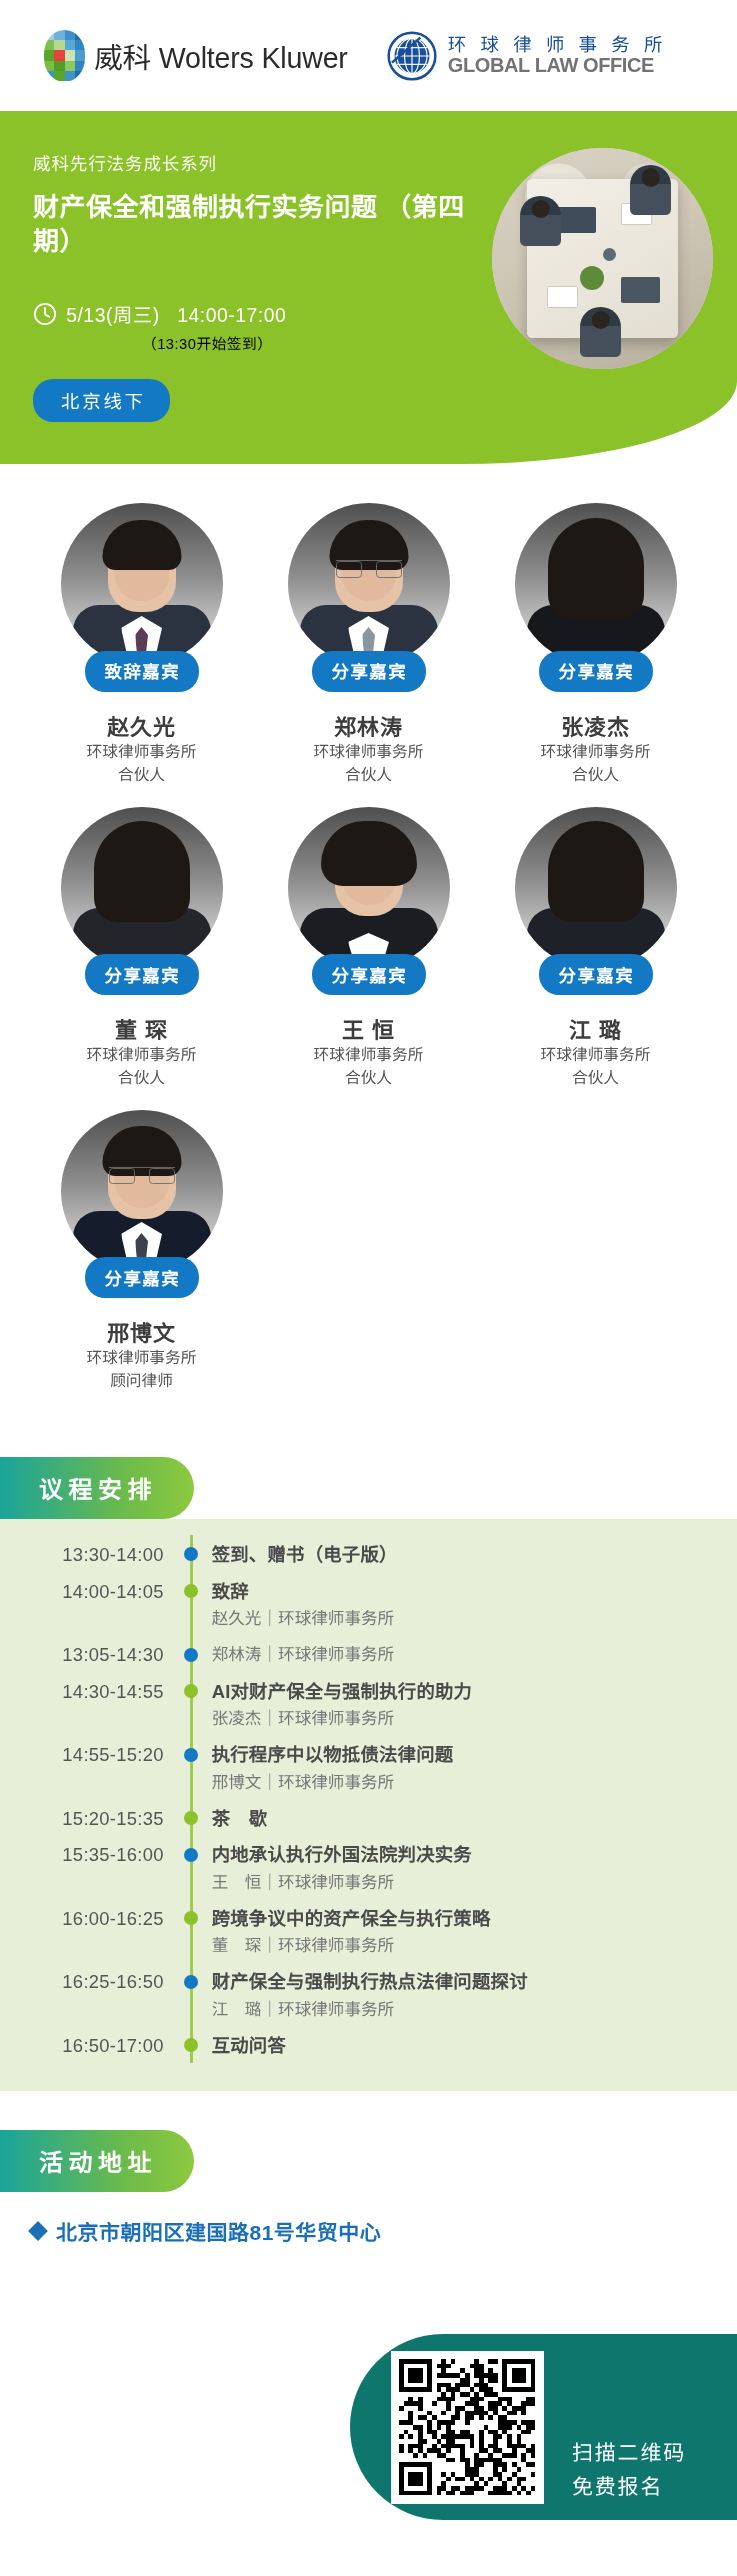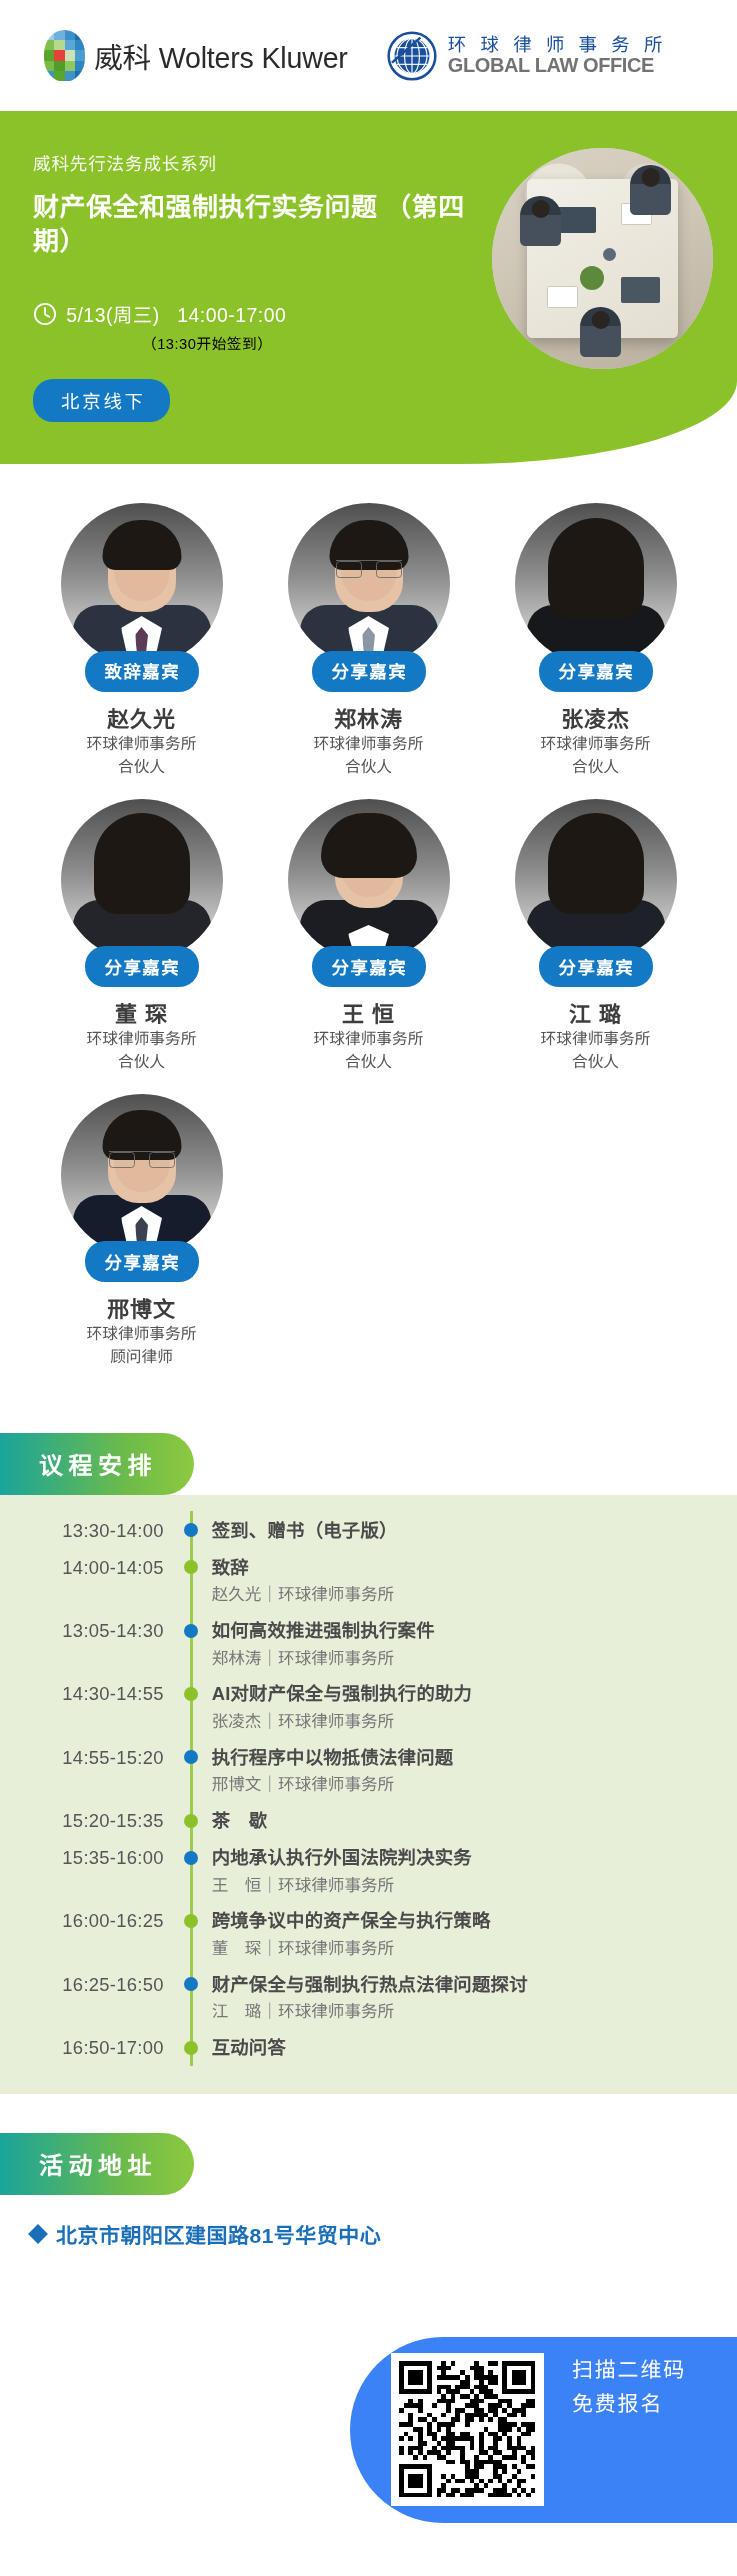--- a/index.html
+++ b/index.html
@@ -203,21 +203,21 @@
     opacity:.9;
   }
   .sp-photo .glasses::before, .sp-photo .glasses::after{
     content:""; position:absolute; top:0; width:24px; height:14.7px;
     border:1.8px solid #6d6d6d; border-radius:3.7px;
   }
   .sp-photo .glasses::before{ left:0; } .sp-photo .glasses::after{ right:0; }
 
   .sp-badge {
     position: relative;
-    margin: -28px auto 0 auto;
+    margin: -28px auto 8px auto;
     display: inline-block;
     background: #1479c4;
     color: #ffffff;
     font-size: 17.5px;
     font-weight: bold;
     letter-spacing: 1.4px;
     padding: 7.4px 18.4px 8.3px 20px;
     border-radius: 20px;
     z-index: 3;
   }
@@ -307,25 +307,25 @@
   }
 
   
   .footer {
     margin-top: 88px;
     display: flex;
     justify-content: flex-end;
     padding-bottom: 18.4px;
   }
   .qr-band {
-    background: #3b82f6;
+    background: #0f766e;
     border-top-left-radius: 101px;
     border-bottom-left-radius: 101px;
     display: flex;
-    align-items: flex-start;
+    align-items: flex-end;
     gap: 28px;
     padding: 16.6px 0 16.6px 41px;
     width: 387px;
   }
   .qr-box {
     width: 153px; height: 153px;
     background: #ffffff;
     padding: 8.3px;
     flex: none;
   }
@@ -554,21 +554,20 @@
               <div class="ag-title">致辞</div>
               <div class="ag-speaker">赵久光｜环球律师事务所</div>
             </div>
           </div>
           <div class="ag-item">
             <div class="ag-time">13:05-14:30</div>
             <div class="ag-dot-col">
               <span class="ag-dot blue"></span>
             </div>
             <div class="ag-text">
-              <div class="ag-title">如何高效推进强制执行案件</div>
               <div class="ag-speaker">郑林涛｜环球律师事务所</div>
             </div>
           </div>
           <div class="ag-item">
             <div class="ag-time">14:30-14:55</div>
             <div class="ag-dot-col">
               <span class="ag-dot green"></span>
             </div>
             <div class="ag-text">
               <div class="ag-title">AI对财产保全与强制执行的助力</div>

